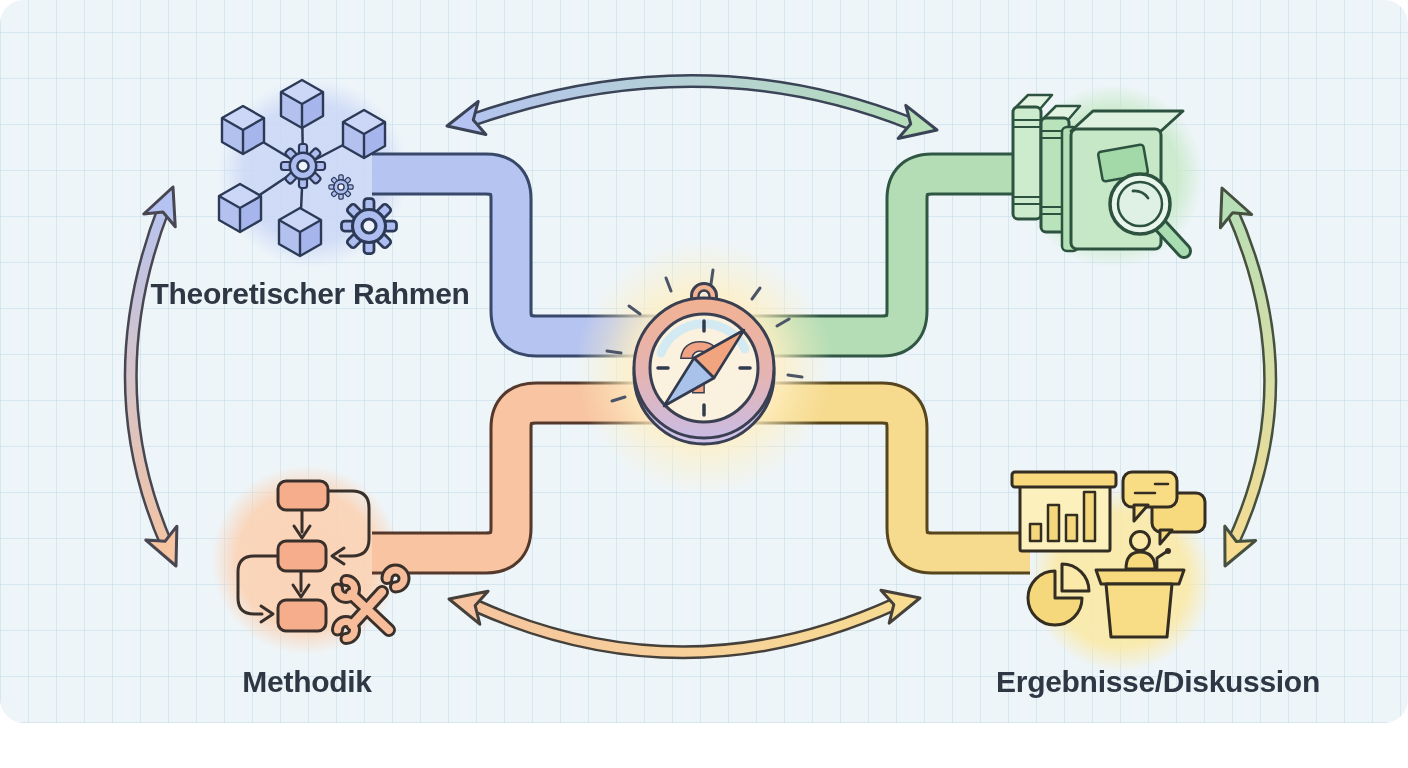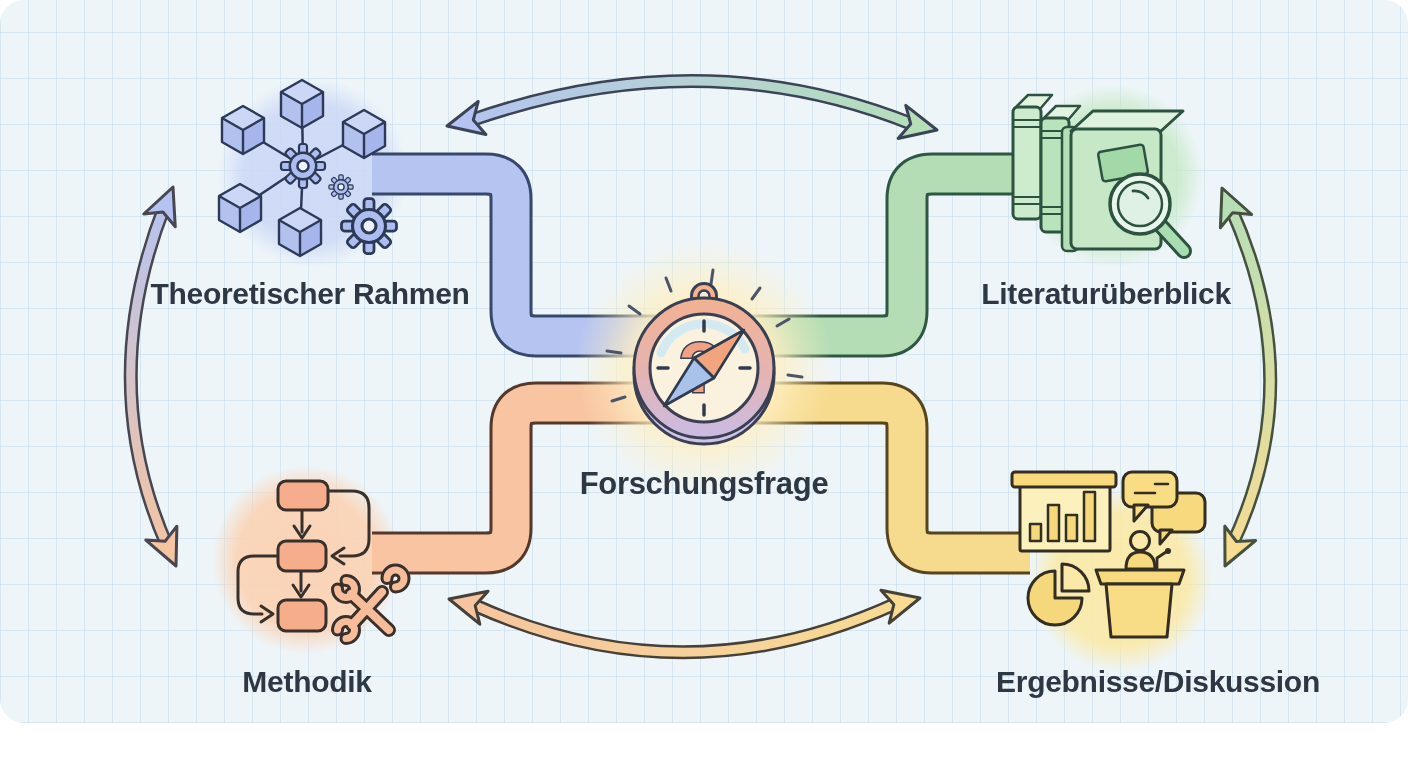--- a/index.html
+++ b/index.html
@@ -281,17 +281,15 @@
     </g>
     <text x="700" y="392" text-anchor="middle" font-family="Liberation Sans, DejaVu Sans, sans-serif" font-weight="bold" font-size="70" fill="#f0a284" stroke="#3a3f52" stroke-width="3" style="paint-order:stroke">?</text>
     <g stroke="#323a4e" stroke-width="2.6" stroke-linejoin="round">
       <polygon points="744,330 694,358 714,378" fill="#f2a47f"></polygon>
       <polygon points="664,406 714,378 694,358" fill="#a8c2ea"></polygon>
     </g>
   </g>
 </svg>
 
   <div class="node-label" style="left:310px;top:294px;">Theoretischer Rahmen</div>
-  <div class="node-label" style="left:1106px;top:294px;">Literaturüberblick</div>
   <div class="node-label" style="left:307px;top:682px;">Methodik</div>
   <div class="node-label" style="left:1112px;top:682px;margin-left:46px;">Ergebnisse/Diskussion</div>
-  <div class="node-label center-label" style="left:704px;top:484px;">Forschungsfrage</div>
 </div>
 
 </body></html>

